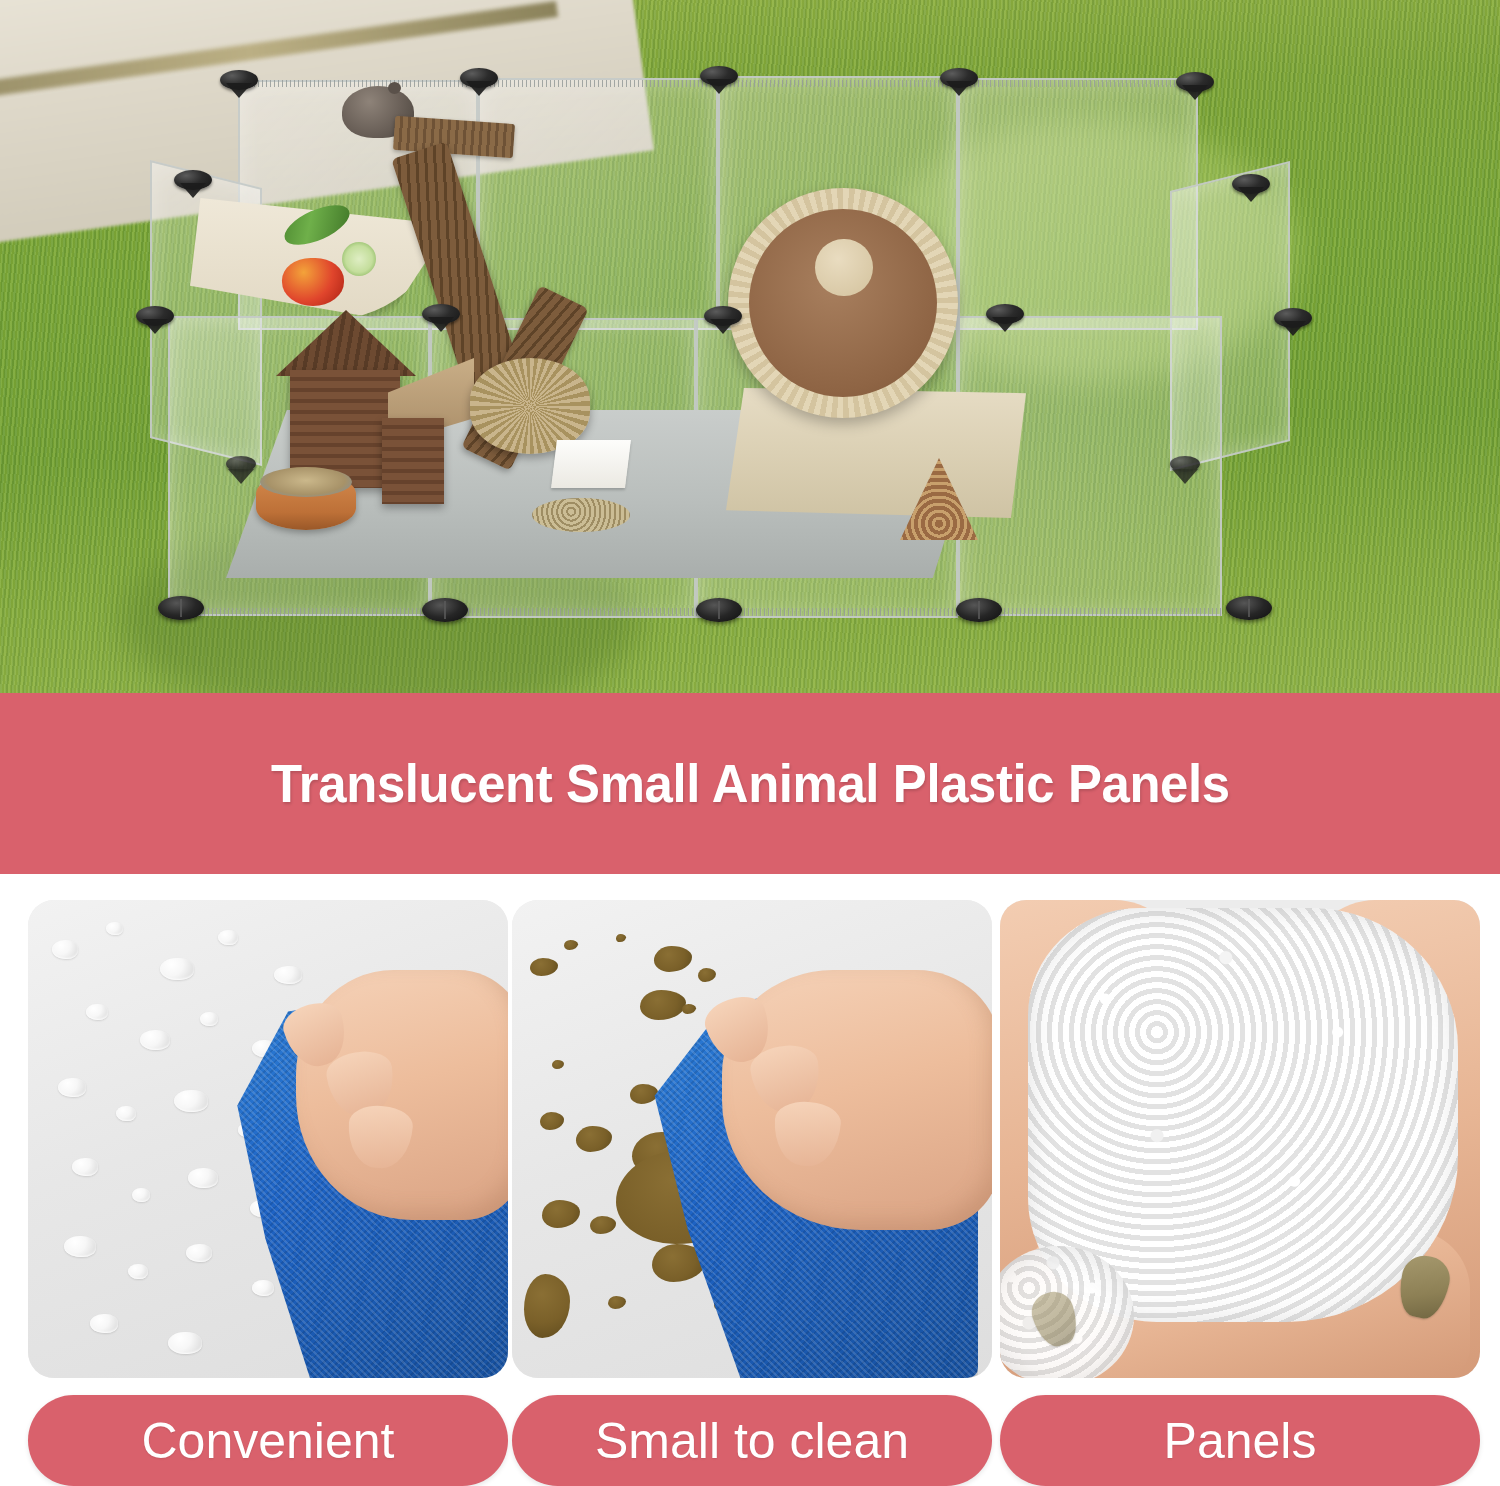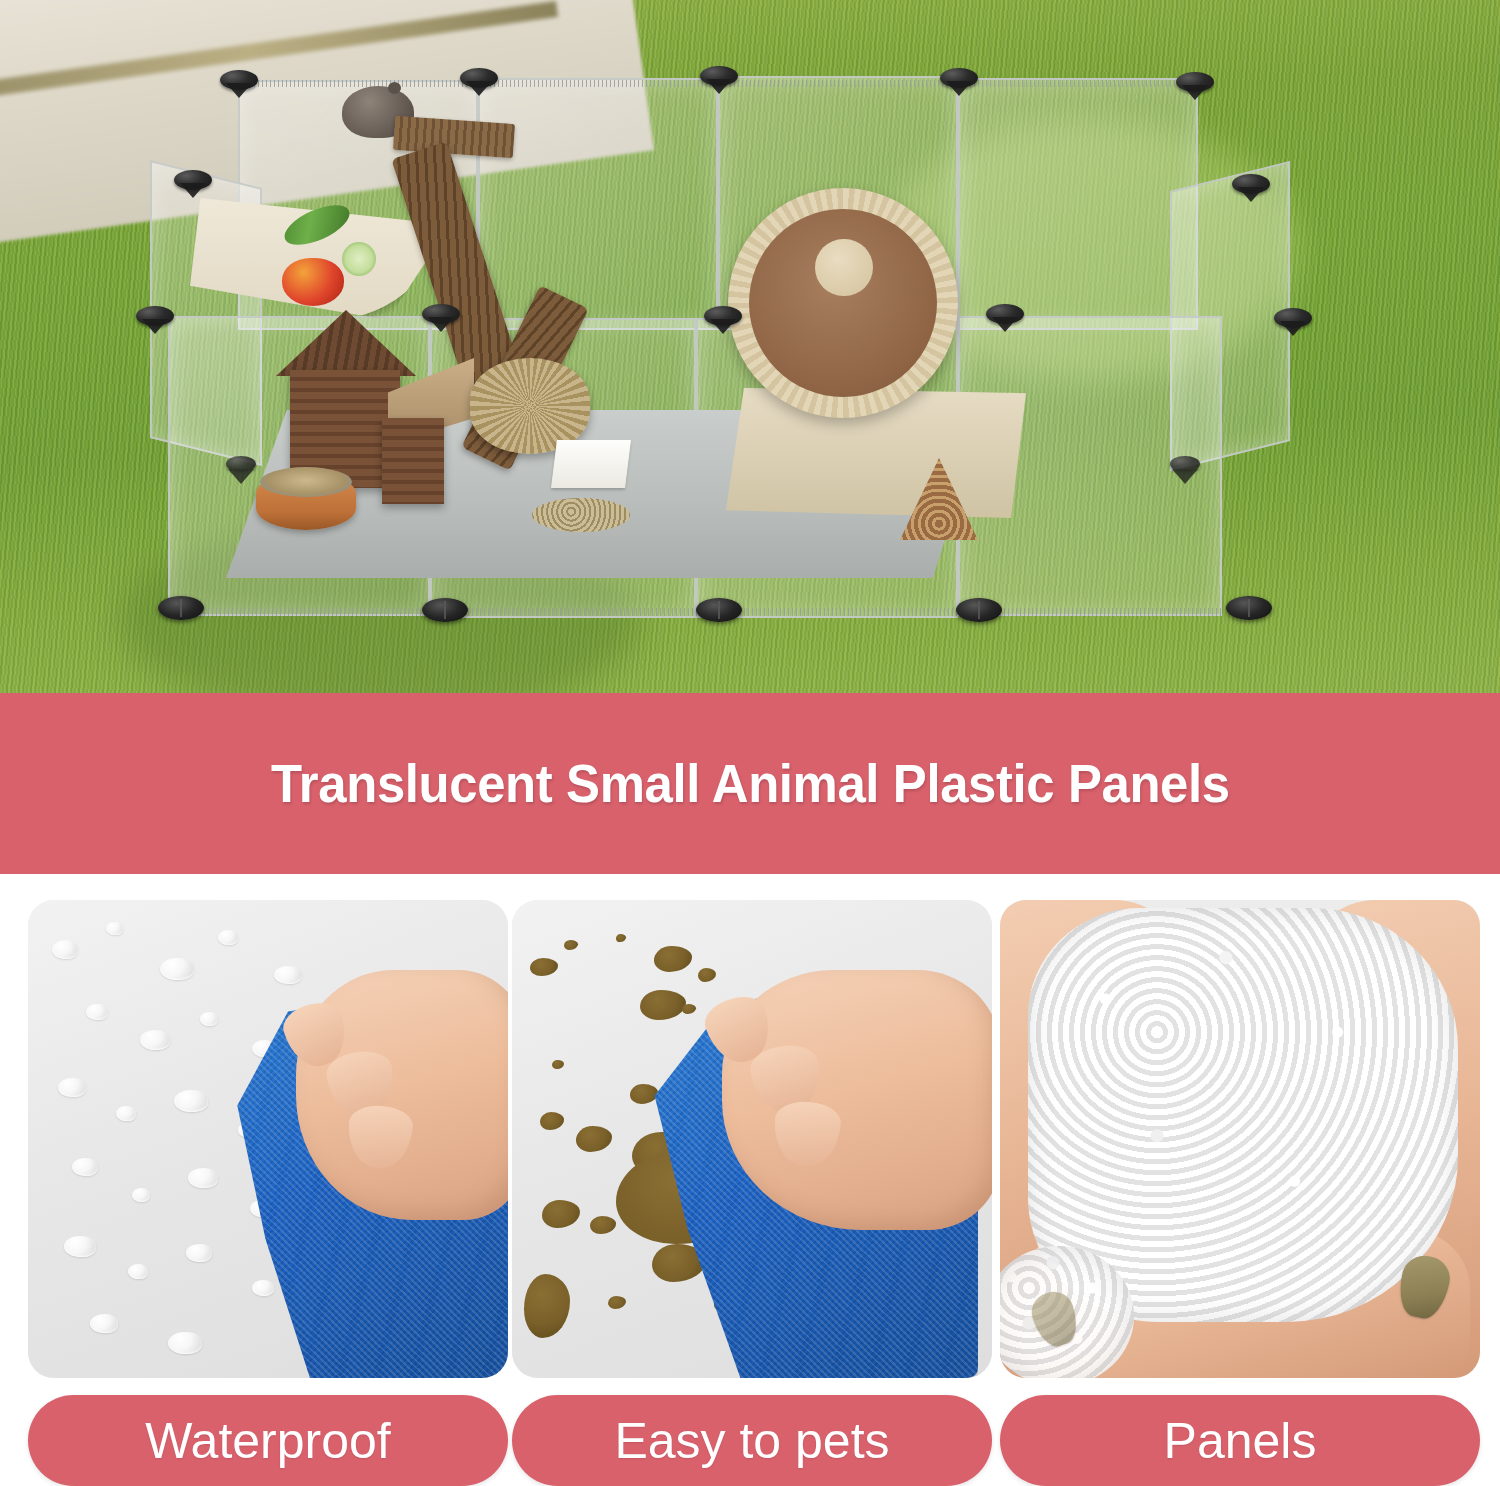--- a/index.html
+++ b/index.html
@@ -514,21 +514,21 @@
         <div class="drop" style="left:276px;top:410px;width:24px;height:17px;"></div>
         <div class="drop" style="left:292px;top:136px;width:20px;height:15px;"></div>
         <div class="drop" style="left:286px;top:246px;width:26px;height:18px;"></div>
         <div class="cloth" style="left:198px;top:88px;width:282px;height:392px;clip-path:polygon(22% 6%,74% 0,100% 16%,100% 100%,30% 100%,14% 64%,4% 30%);border-radius:10px;"></div>
         <div class="hand" style="left:268px;top:70px;width:232px;height:250px;border-radius:42% 30% 28% 50%;"></div>
         <div class="finger" style="left:258px;top:104px;width:60px;height:62px;transform:rotate(-16deg);"></div>
         <div class="finger" style="left:300px;top:152px;width:66px;height:64px;transform:rotate(-8deg);"></div>
         <div class="finger" style="left:320px;top:206px;width:64px;height:62px;transform:rotate(4deg);"></div>
       </div>
       <div class="pill">
-        <span class="pill-label">Waterproof</span>
+        <span class="pill-label">Convenient</span>
       </div>
     </div>
 
     <div class="feature" style="left:512px;">
       <div class="feature-photo">
         <div class="ph-grey"></div>
         <div class="mud" style="left:18px;top:58px;width:28px;height:18px;"></div>
         <div class="mud" style="left:52px;top:40px;width:14px;height:10px;"></div>
         <div class="mud" style="left:104px;top:34px;width:10px;height:8px;"></div>
         <div class="mud" style="left:142px;top:46px;width:38px;height:26px;"></div>
@@ -550,21 +550,21 @@
         <div class="mud" style="left:96px;top:396px;width:18px;height:13px;"></div>
         <div class="mud" style="left:202px;top:400px;width:14px;height:10px;"></div>
         <div class="mud" style="left:262px;top:438px;width:62px;height:32px;"></div>
         <div class="cloth" style="left:136px;top:86px;width:330px;height:392px;clip-path:polygon(24% 4%,70% 0,100% 14%,100% 100%,28% 100%,12% 62%,2% 28%);border-radius:10px;"></div>
         <div class="hand" style="left:210px;top:70px;width:278px;height:260px;border-radius:40% 30% 26% 50%;"></div>
         <div class="finger" style="left:196px;top:98px;width:62px;height:64px;transform:rotate(-18deg);"></div>
         <div class="finger" style="left:240px;top:146px;width:68px;height:66px;transform:rotate(-8deg);"></div>
         <div class="finger" style="left:262px;top:202px;width:66px;height:64px;transform:rotate(4deg);"></div>
       </div>
       <div class="pill">
-        <span class="pill-label">Easy to pets</span>
+        <span class="pill-label">Small to clean</span>
       </div>
     </div>
 
     <div class="feature" style="left:1000px;">
       <div class="feature-photo">
         <div class="palm" style="left:-10px;top:0;width:250px;height:478px;border-radius:0 50% 40% 0;"></div>
         <div class="palm" style="left:250px;top:0;width:250px;height:478px;border-radius:50% 0 0 40%;"></div>
         <div class="palm" style="left:20px;top:330px;width:450px;height:148px;border-radius:60px 60px 30px 30px;"></div>
         <div class="pellets" style="left:28px;top:8px;width:430px;height:414px;border-radius:26% 34% 40% 30%;"></div>
         <div class="pellets" style="left:-16px;top:346px;width:150px;height:140px;border-radius:50%;opacity:.95;"></div>

